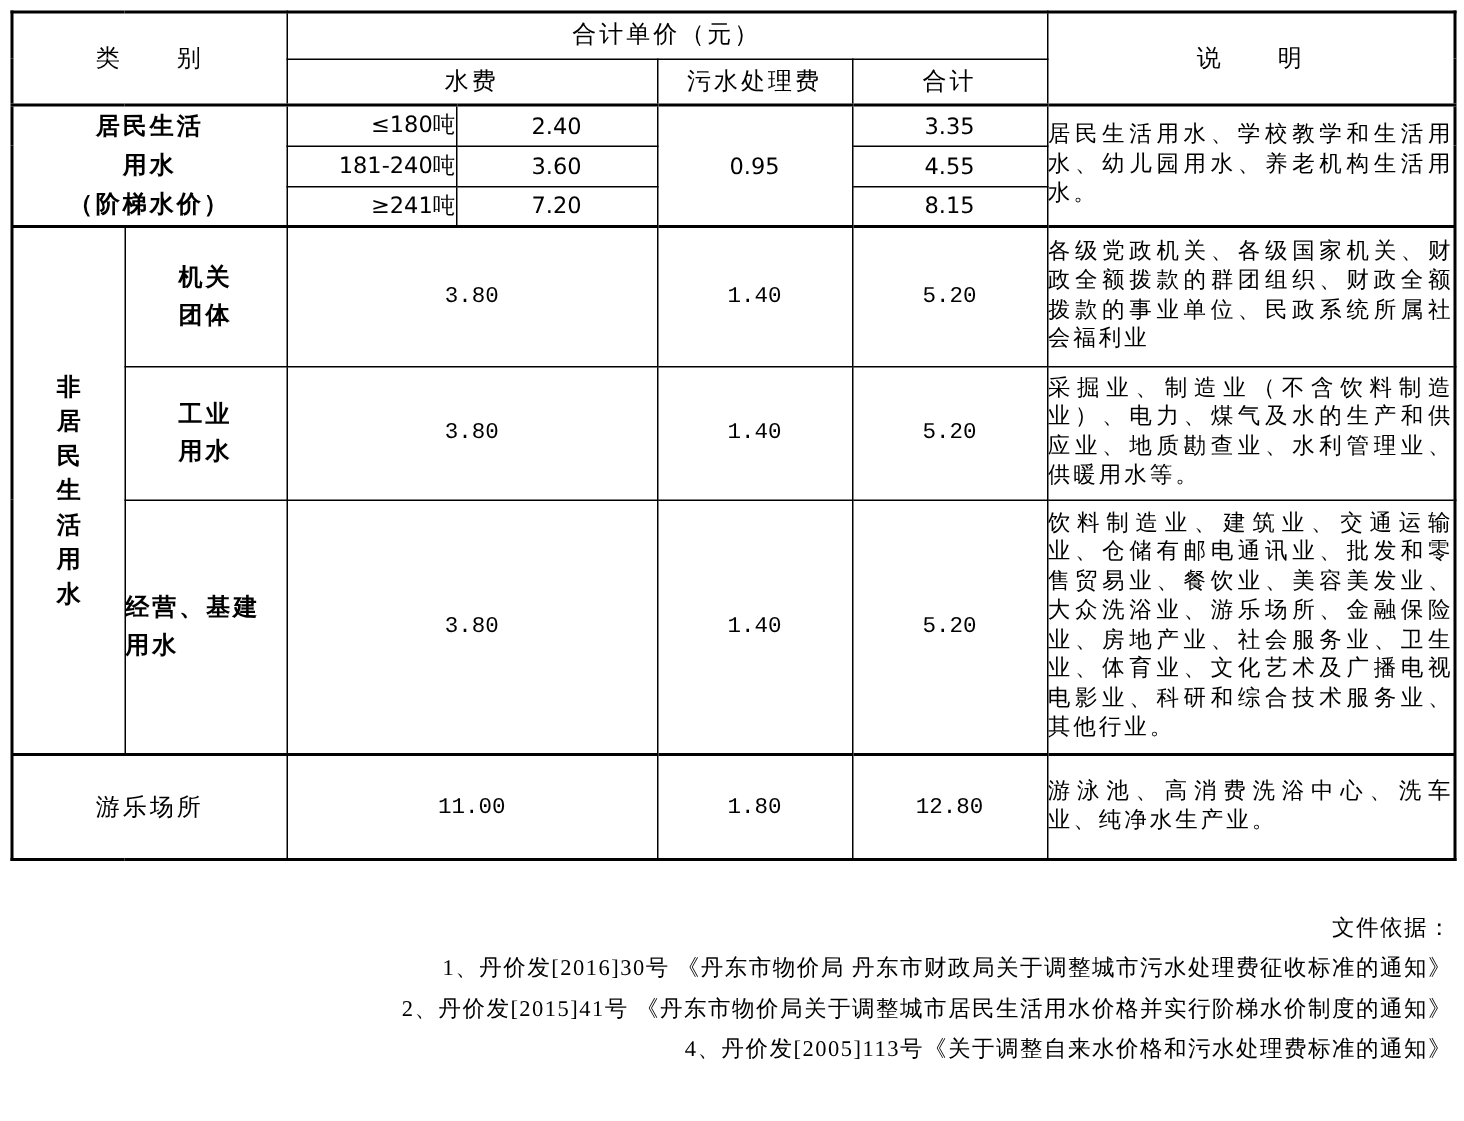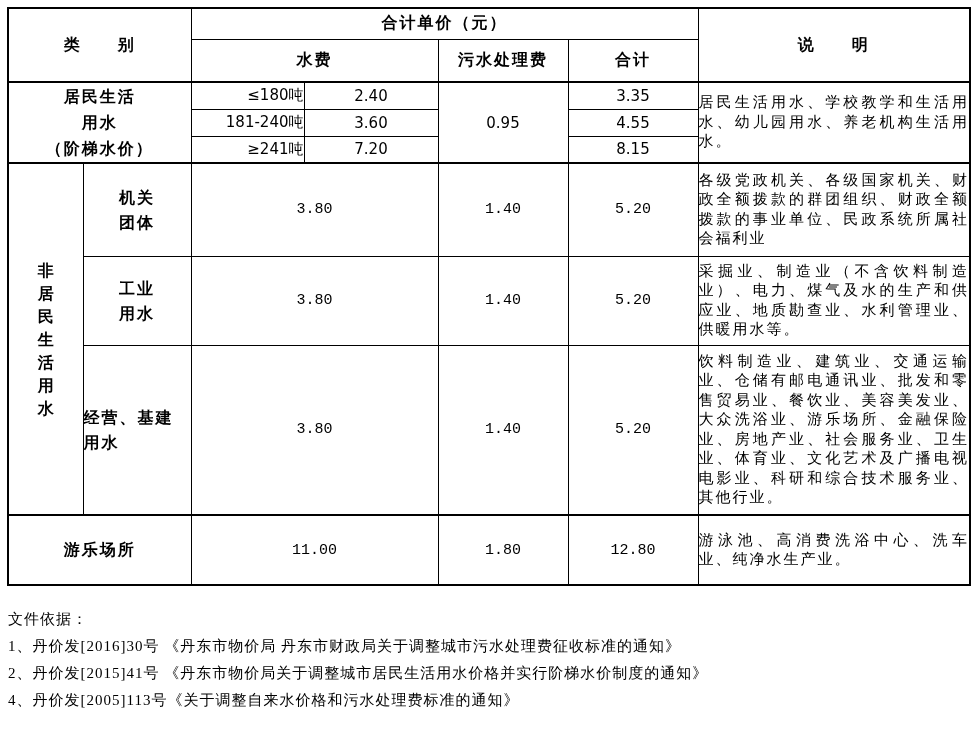--- a/index.html
+++ b/index.html
@@ -27,21 +27,21 @@
   table.price-table td {
     border: 1px solid #000;
     padding: 0;
     overflow: hidden;
     vertical-align: middle;
   }
   tr.section-top td { border-top: 2px solid #000; }
 
   
   .th {
-    font-weight: bold;
+    font-weight: normal;
     font-size: 16px;
     text-align: center;
     letter-spacing: 2px;
   }
   .res-label {
     font-weight: bold;
     font-size: 16px;
     text-align: center;
     white-space: pre-line;
     line-height: 26px;
@@ -100,20 +100,21 @@
     left: 8px;
     top: 606px;
     width: 960px;
     font-size: 15px;
     letter-spacing: 1px;
   }
   .footnotes p {
     margin: 0;
     line-height: 27px;
     white-space: nowrap;
+    text-align: right;
   }
 </style>
 </head>
 <body>
 
 <div class="page">
 
   <table class="price-table">
     <colgroup>
       <col style="width:75px">
@@ -125,21 +126,21 @@
       <col style="width:272px">
     </colgroup>
 
     <tbody>
         <tr style="height:31px">
       <td colspan="2" rowspan="2" class="th">类　　别</td>
       <td colspan="4" class="th">合计单价（元）</td>
       <td rowspan="2" class="th">说　　明</td>
     </tr>
 
-    <tr style="height:43px">
+    <tr style="height:31px">
       <td colspan="2" class="th">水费</td>
       <td class="th">污水处理费</td>
       <td class="th">合计</td>
     </tr>
 
     <tr style="height:27px" class="section-top">
       <td colspan="2" rowspan="3" class="res-label">居民生活
 用水
 （阶梯水价）</td>
       <td class="tier-label">≤180吨</td>

